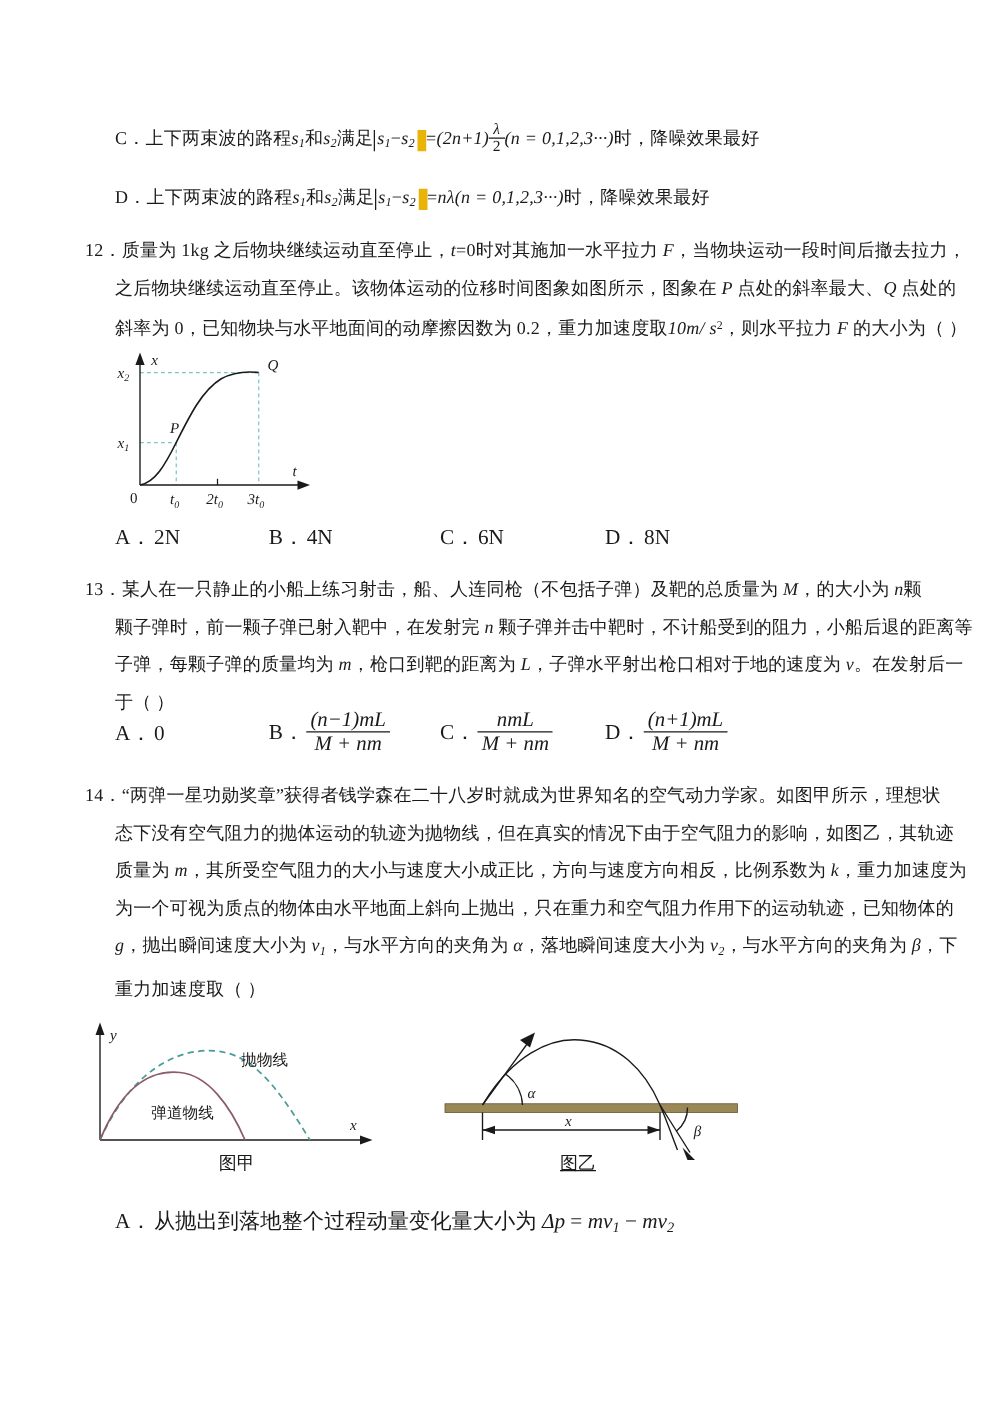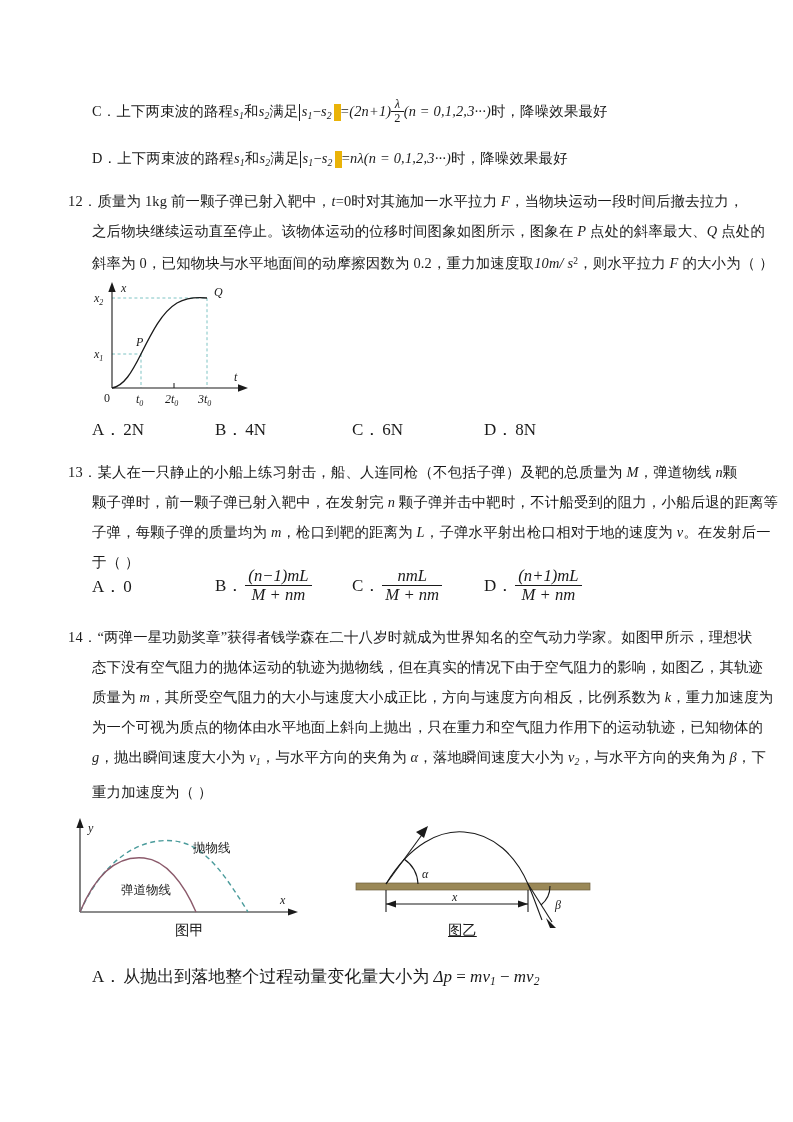--- a/index.html
+++ b/index.html
@@ -144,21 +144,21 @@
   </div>
 
   <div class="qblock" style="top:143px; left:92px;">
     <div class="line">
       <span>D．</span><span>上下两束波的路程</span><span class="mi">s</span><sub>1</sub><span>和</span><span class="mi">s</span><sub>2</sub><span>满足</span><span class="abs"><span class="mi">s</span><sub>1</sub><span>−</span><span class="mi">s</span><sub>2</sub></span><span>=</span><span class="mi">nλ</span><span class="mi">(n = 0,1,2,3···)</span><span>时，降噪效果最好</span>
     </div>
   </div>
 
   <div class="qblock" style="top:186px;">
     <div class="line">
-      <span>12．</span><span>质量为 </span><span>1kg</span><span> 前一颗子弹已射入靶中，</span><span class="mi">t</span><span>=0时对其施加一水平拉力 </span><span class="mi">F</span><span>，当物块运动一段时间后撤去拉力，</span>
+      <span>12．</span><span>质量为 </span><span>1kg</span><span> 之后物块继续运动直至停止，</span><span class="mi">t</span><span>=0时对其施加一水平拉力 </span><span class="mi">F</span><span>，当物块运动一段时间后撤去拉力，</span>
     </div>
     <div class="line indent">
       <span>之后物块继续运动直至停止。该物体运动的位移时间图象如图所示，图象在 </span><span class="mi">P</span><span> 点处的斜率最大、</span><span class="mi">Q</span><span> 点处的</span>
     </div>
     <div class="line indent">
       <span>斜率为 0，已知物块与水平地面间的动摩擦因数为 0.2，重力加速度取</span><span class="mi">10m/ s</span><sup>2</sup><span>，则水平拉力 </span><span class="mi">F</span><span> 的大小为（    ）</span>
     </div>
   </div>
 
   <div class="fig" style="left:62px; top:278px;">
@@ -201,21 +201,21 @@
     <div class="opt" style="left:352px;">
       <span class="optlabel">C．</span><span>6N</span>
     </div>
     <div class="opt" style="left:484px;">
       <span class="optlabel">D．</span><span>8N</span>
     </div>
   </div>
 
   <div class="qblock" style="top:457px;">
     <div class="line">
-      <span>13．</span><span>某人在一只静止的小船上练习射击，船、人连同枪（不包括子弹）及靶的总质量为 </span><span class="mi">M</span><span>，弹道物线 </span><span class="mi">n</span><span>颗</span>
+      <span>13．</span><span>某人在一只静止的小船上练习射击，船、人连同枪（不包括子弹）及靶的总质量为 </span><span class="mi">M</span><span>，的大小为 </span><span class="mi">n</span><span>颗</span>
     </div>
     <div class="line indent">
       <span>颗子弹时，前一颗子弹已射入靶中，在发射完 </span><span class="mi">n</span><span> 颗子弹并击中靶时，不计船受到的阻力，小船后退的距离等</span>
     </div>
     <div class="line indent">
       <span>子弹，每颗子弹的质量均为 </span><span class="mi">m</span><span>，枪口到靶的距离为 </span><span class="mi">L</span><span>，子弹水平射出枪口相对于地的速度为 </span><span class="mi">v</span><span>。在发射后一</span>
     </div>
     <div class="line indent">
       <span>于（    ）</span>
     </div>
@@ -246,21 +246,21 @@
     <div class="line indent">
       <span>质量为 </span><span class="mi">m</span><span>，其所受空气阻力的大小与速度大小成正比，方向与速度方向相反，比例系数为 </span><span class="mi">k</span><span>，重力加速度为</span>
     </div>
     <div class="line indent">
       <span>为一个可视为质点的物体由水平地面上斜向上抛出，只在重力和空气阻力作用下的运动轨迹，已知物体的</span>
     </div>
     <div class="line indent">
       <span class="mi">g</span><span>，抛出瞬间速度大小为 </span><span class="mi">v</span><sub>1</sub><span>，与水平方向的夹角为 </span><span class="mi">α</span><span>，落地瞬间速度大小为 </span><span class="mi">v</span><sub>2</sub><span>，与水平方向的夹角为 </span><span class="mi">β</span><span>，下</span>
     </div>
     <div class="line indent">
-      <span>重力加速度为（    ）</span>
+      <span>重力加速度取（    ）</span>
     </div>
   </div>
 
   <div class="fig" style="left:62px; top:812px;">
     <svg width="260" height="110" viewBox="0 0 260 110">
       <line class="axis" x1="18" y1="100" x2="18" y2="14"></line>
       <polygon points="18,6 14.4,16 21.6,16" fill="#1a1a1a"></polygon>
       <line class="axis" x1="18" y1="100" x2="228" y2="100"></line>
       <polygon points="236,100 226,96.4 226,103.6" fill="#1a1a1a"></polygon>
       <path class="para-dash" d="M18,100 C 48,34 92,24 118,30 C 146,36 166,68 186,100"></path>

